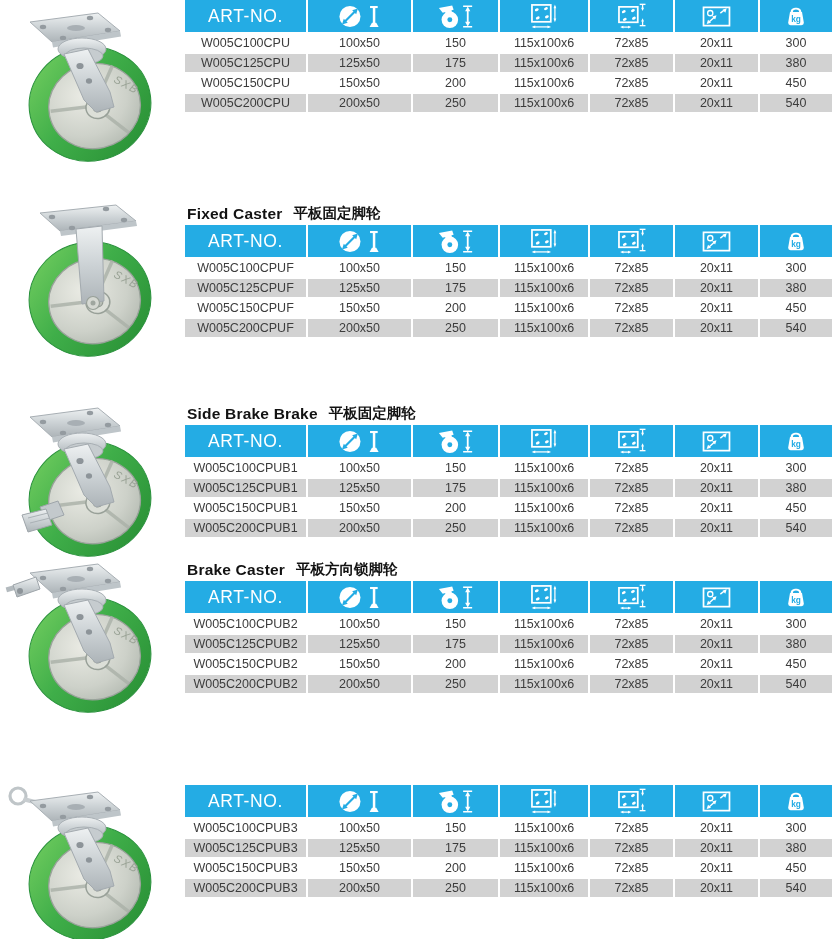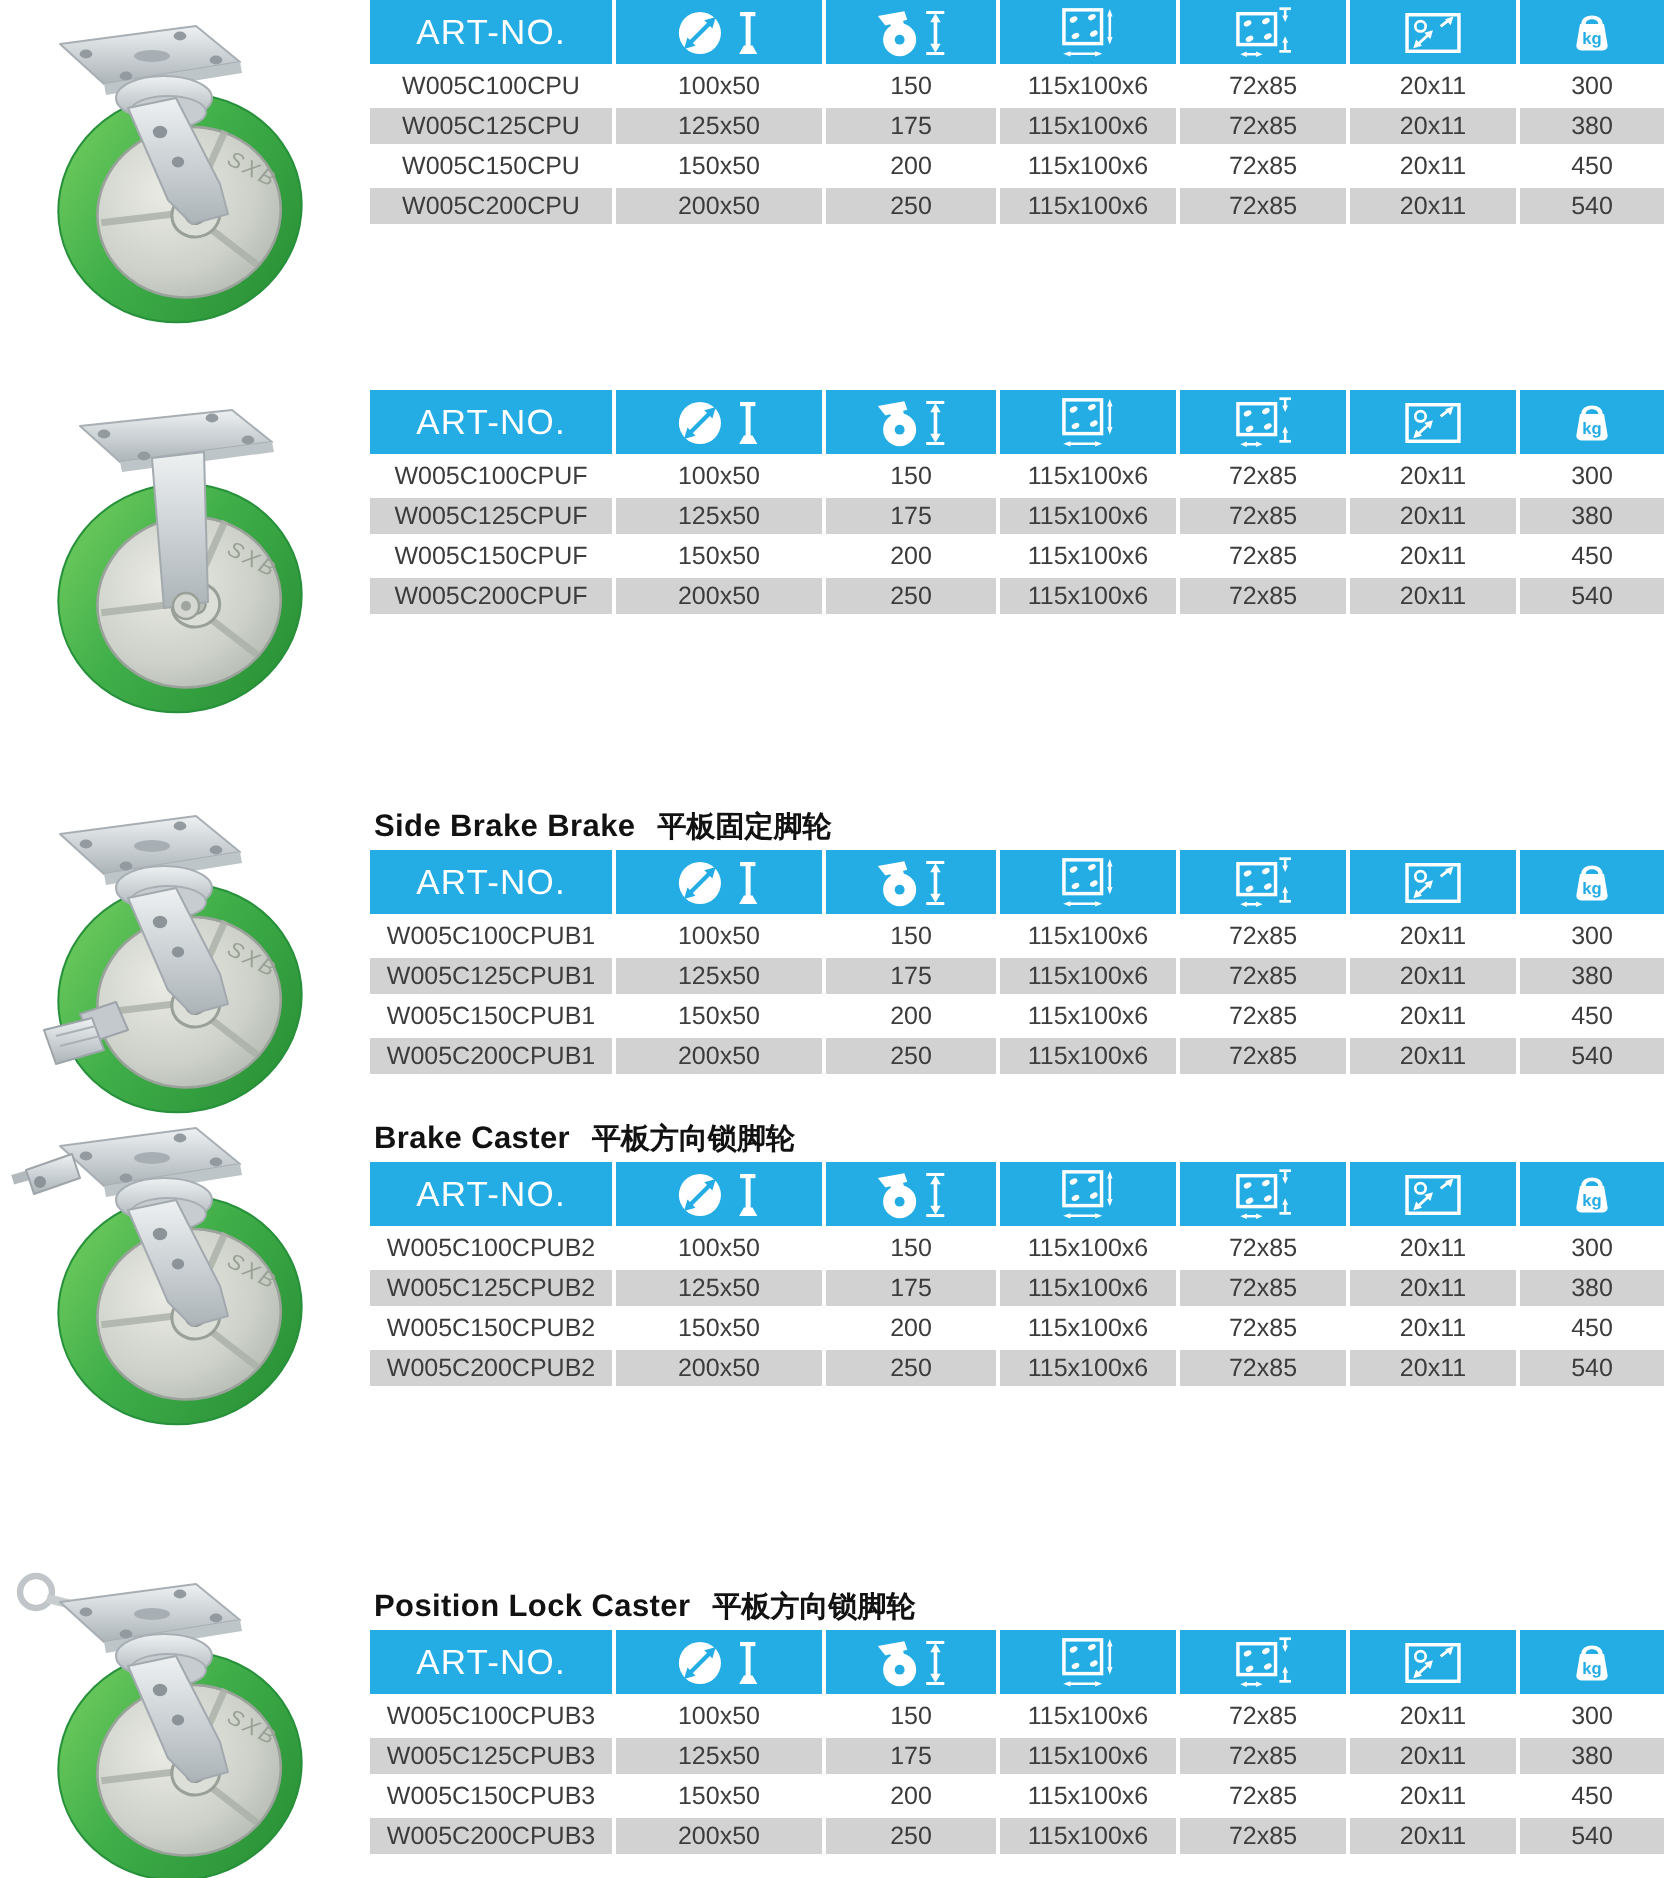--- a/index.html
+++ b/index.html
@@ -248,20 +248,24 @@
       <div class="dc g">540</div>
     </div>
   </div>
 </section>
 
 <section class="section" style="top:195px">
   <svg class="art" viewBox="0 0 178 160">
       <use href="#g-caster-fixed"></use>
     </svg>
   <div class="content">
+    <div class="title">
+      <span class="t-en">Fixed Caster</span>
+      <span class="t-zh">平板固定脚轮</span>
+    </div>
     <div class="tbl">
       <div class="hc artno">ART-NO.</div>
       <div class="hc">
           <svg class="hi" width="44" height="25" viewBox="0 0 46 26">
             <use href="#ic-wheel"></use>
           </svg>
         </div>
       <div class="hc">
           <svg class="hi" width="38" height="25" viewBox="0 0 40 26">
             <use href="#ic-height"></use>
@@ -493,24 +497,20 @@
 
 <section class="section" style="top:785px">
   <svg class="art ring" viewBox="0 0 178 160">
     <g>
       <circle cx="18" cy="15" r="8" fill="none" stroke="#BFC5C8" stroke-width="3.2"></circle>
       <rect x="24" y="16" width="13" height="4.5" fill="#C8CDD0" transform="rotate(14 24 16)"></rect>
     </g>
     <use href="#g-caster-swivel" transform="translate(0,6)"></use>
   </svg>
   <div class="content">
-    <div class="title">
-      <span class="t-en">Position Lock Caster</span>
-      <span class="t-zh">平板方向锁脚轮</span>
-    </div>
     <div class="tbl">
       <div class="hc artno">ART-NO.</div>
       <div class="hc">
           <svg class="hi" width="44" height="25" viewBox="0 0 46 26">
             <use href="#ic-wheel"></use>
           </svg>
         </div>
       <div class="hc">
           <svg class="hi" width="38" height="25" viewBox="0 0 40 26">
             <use href="#ic-height"></use>

